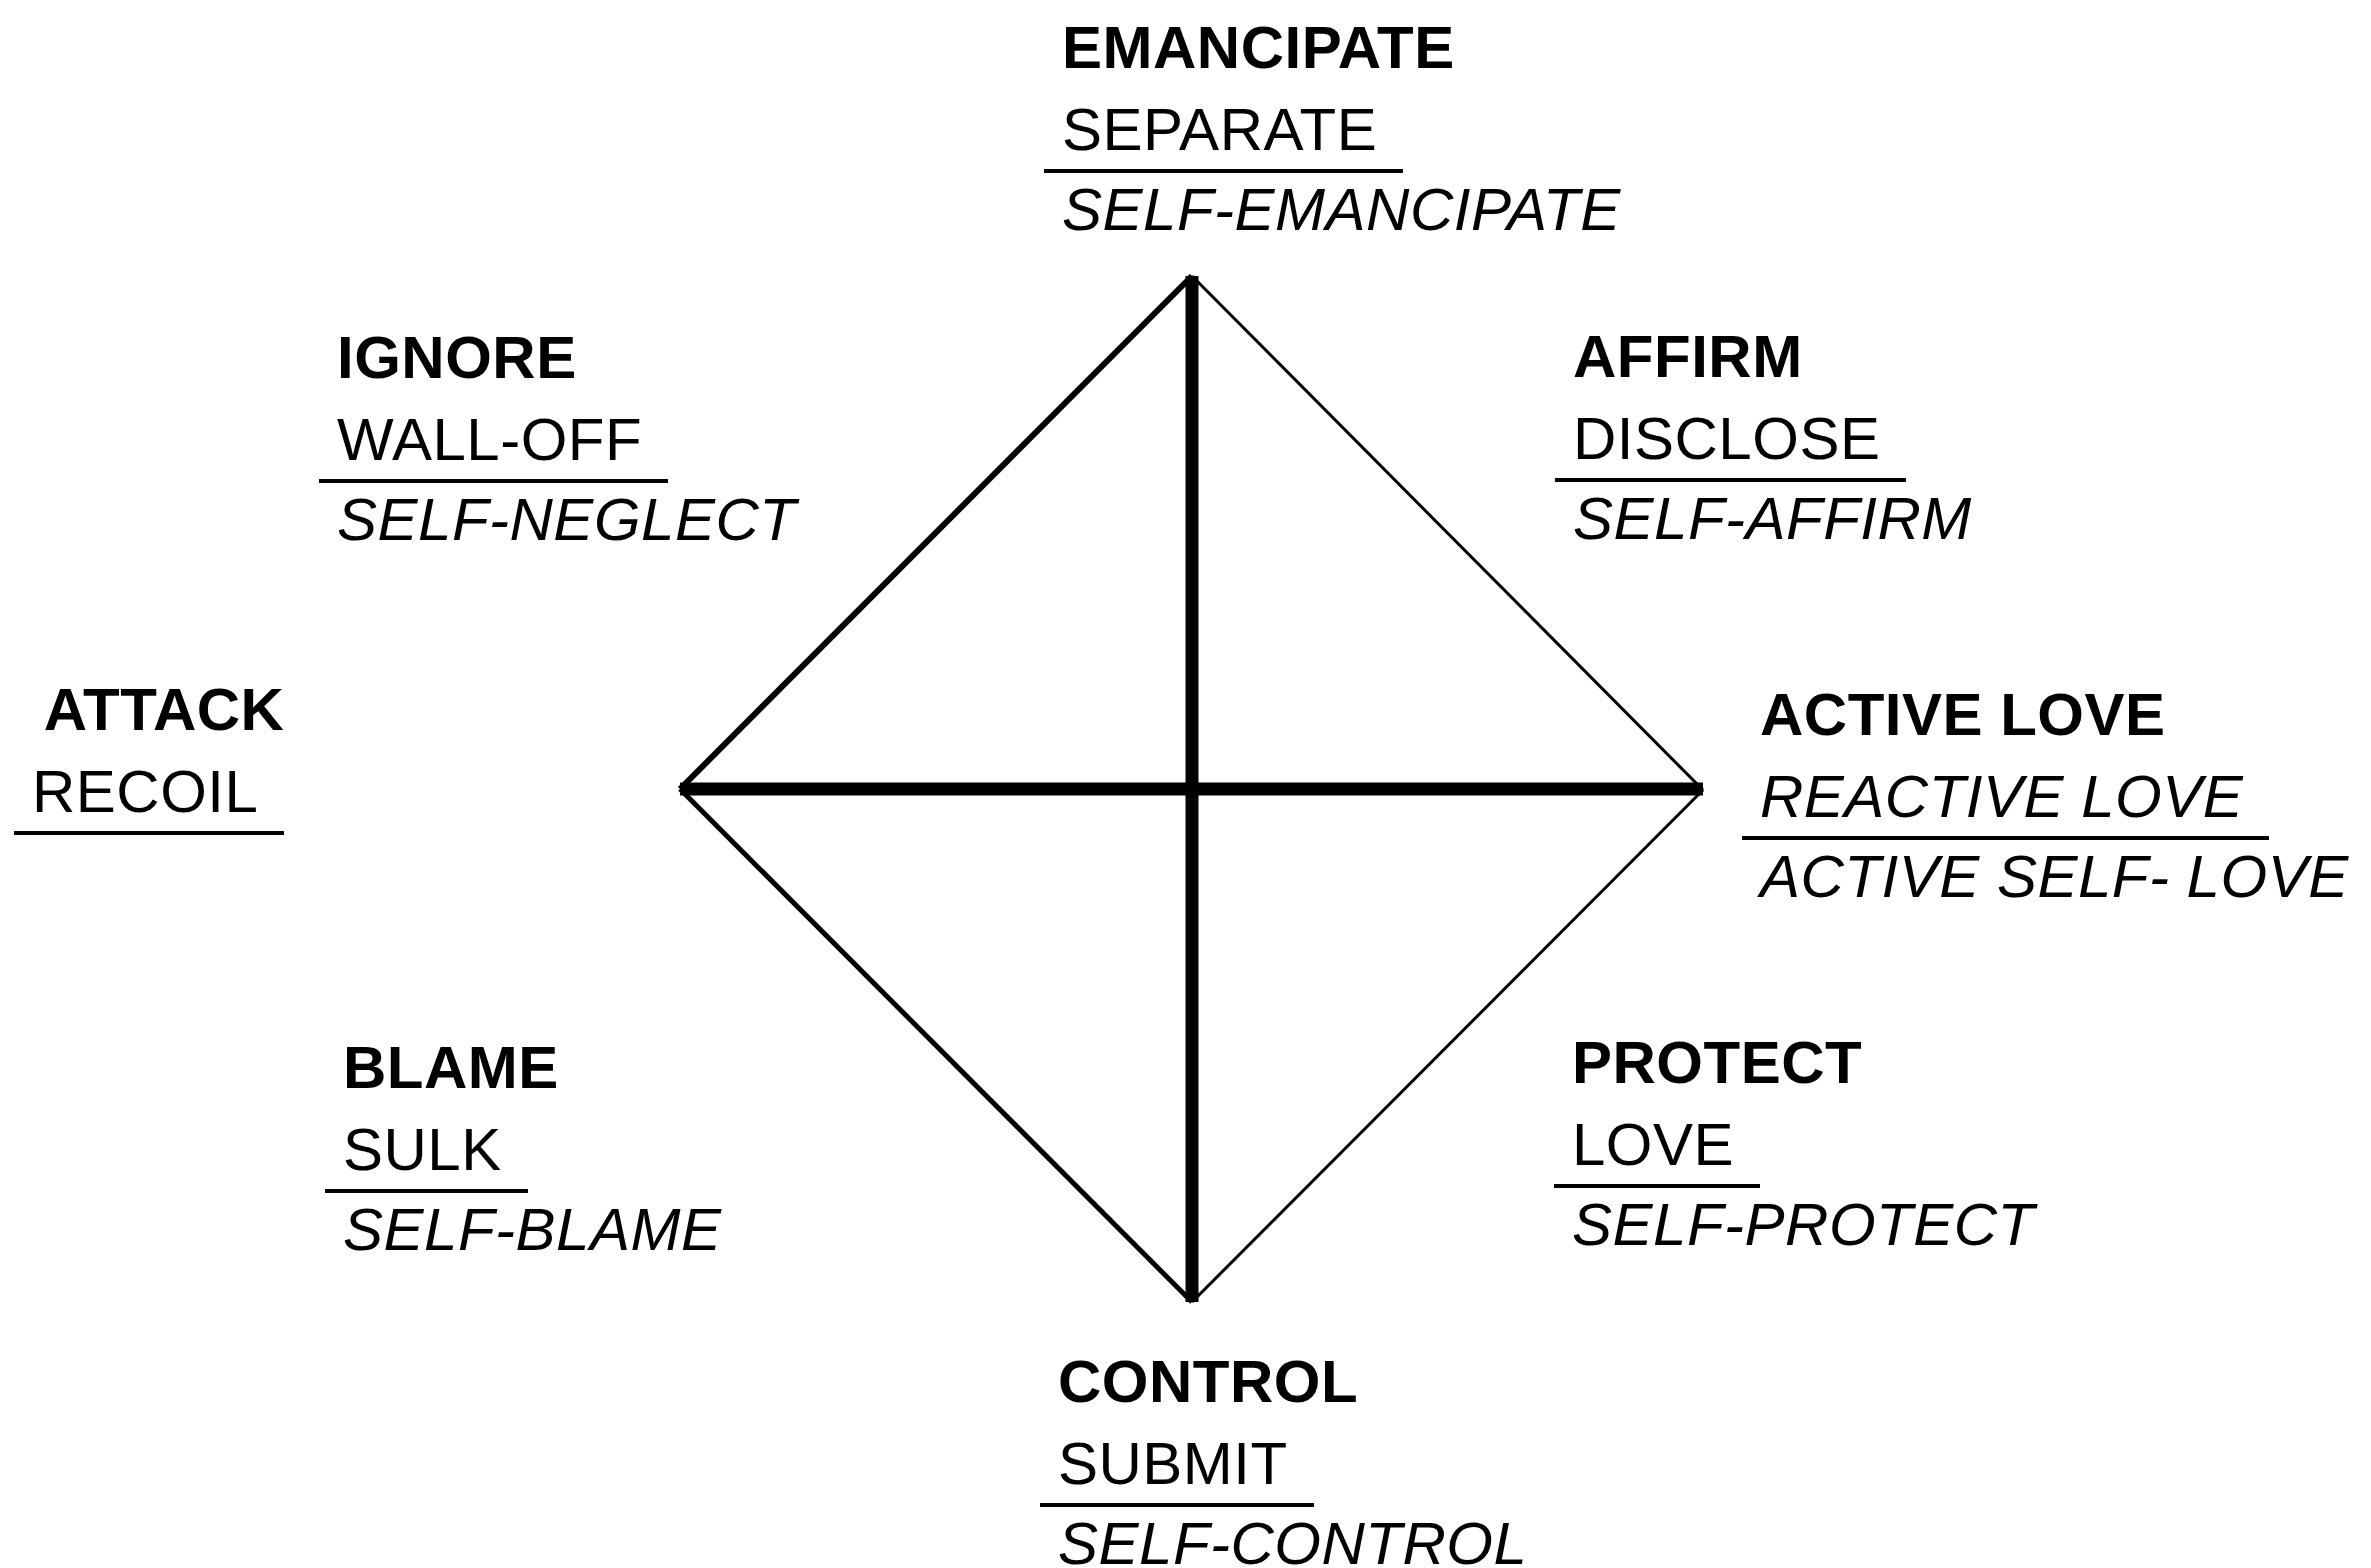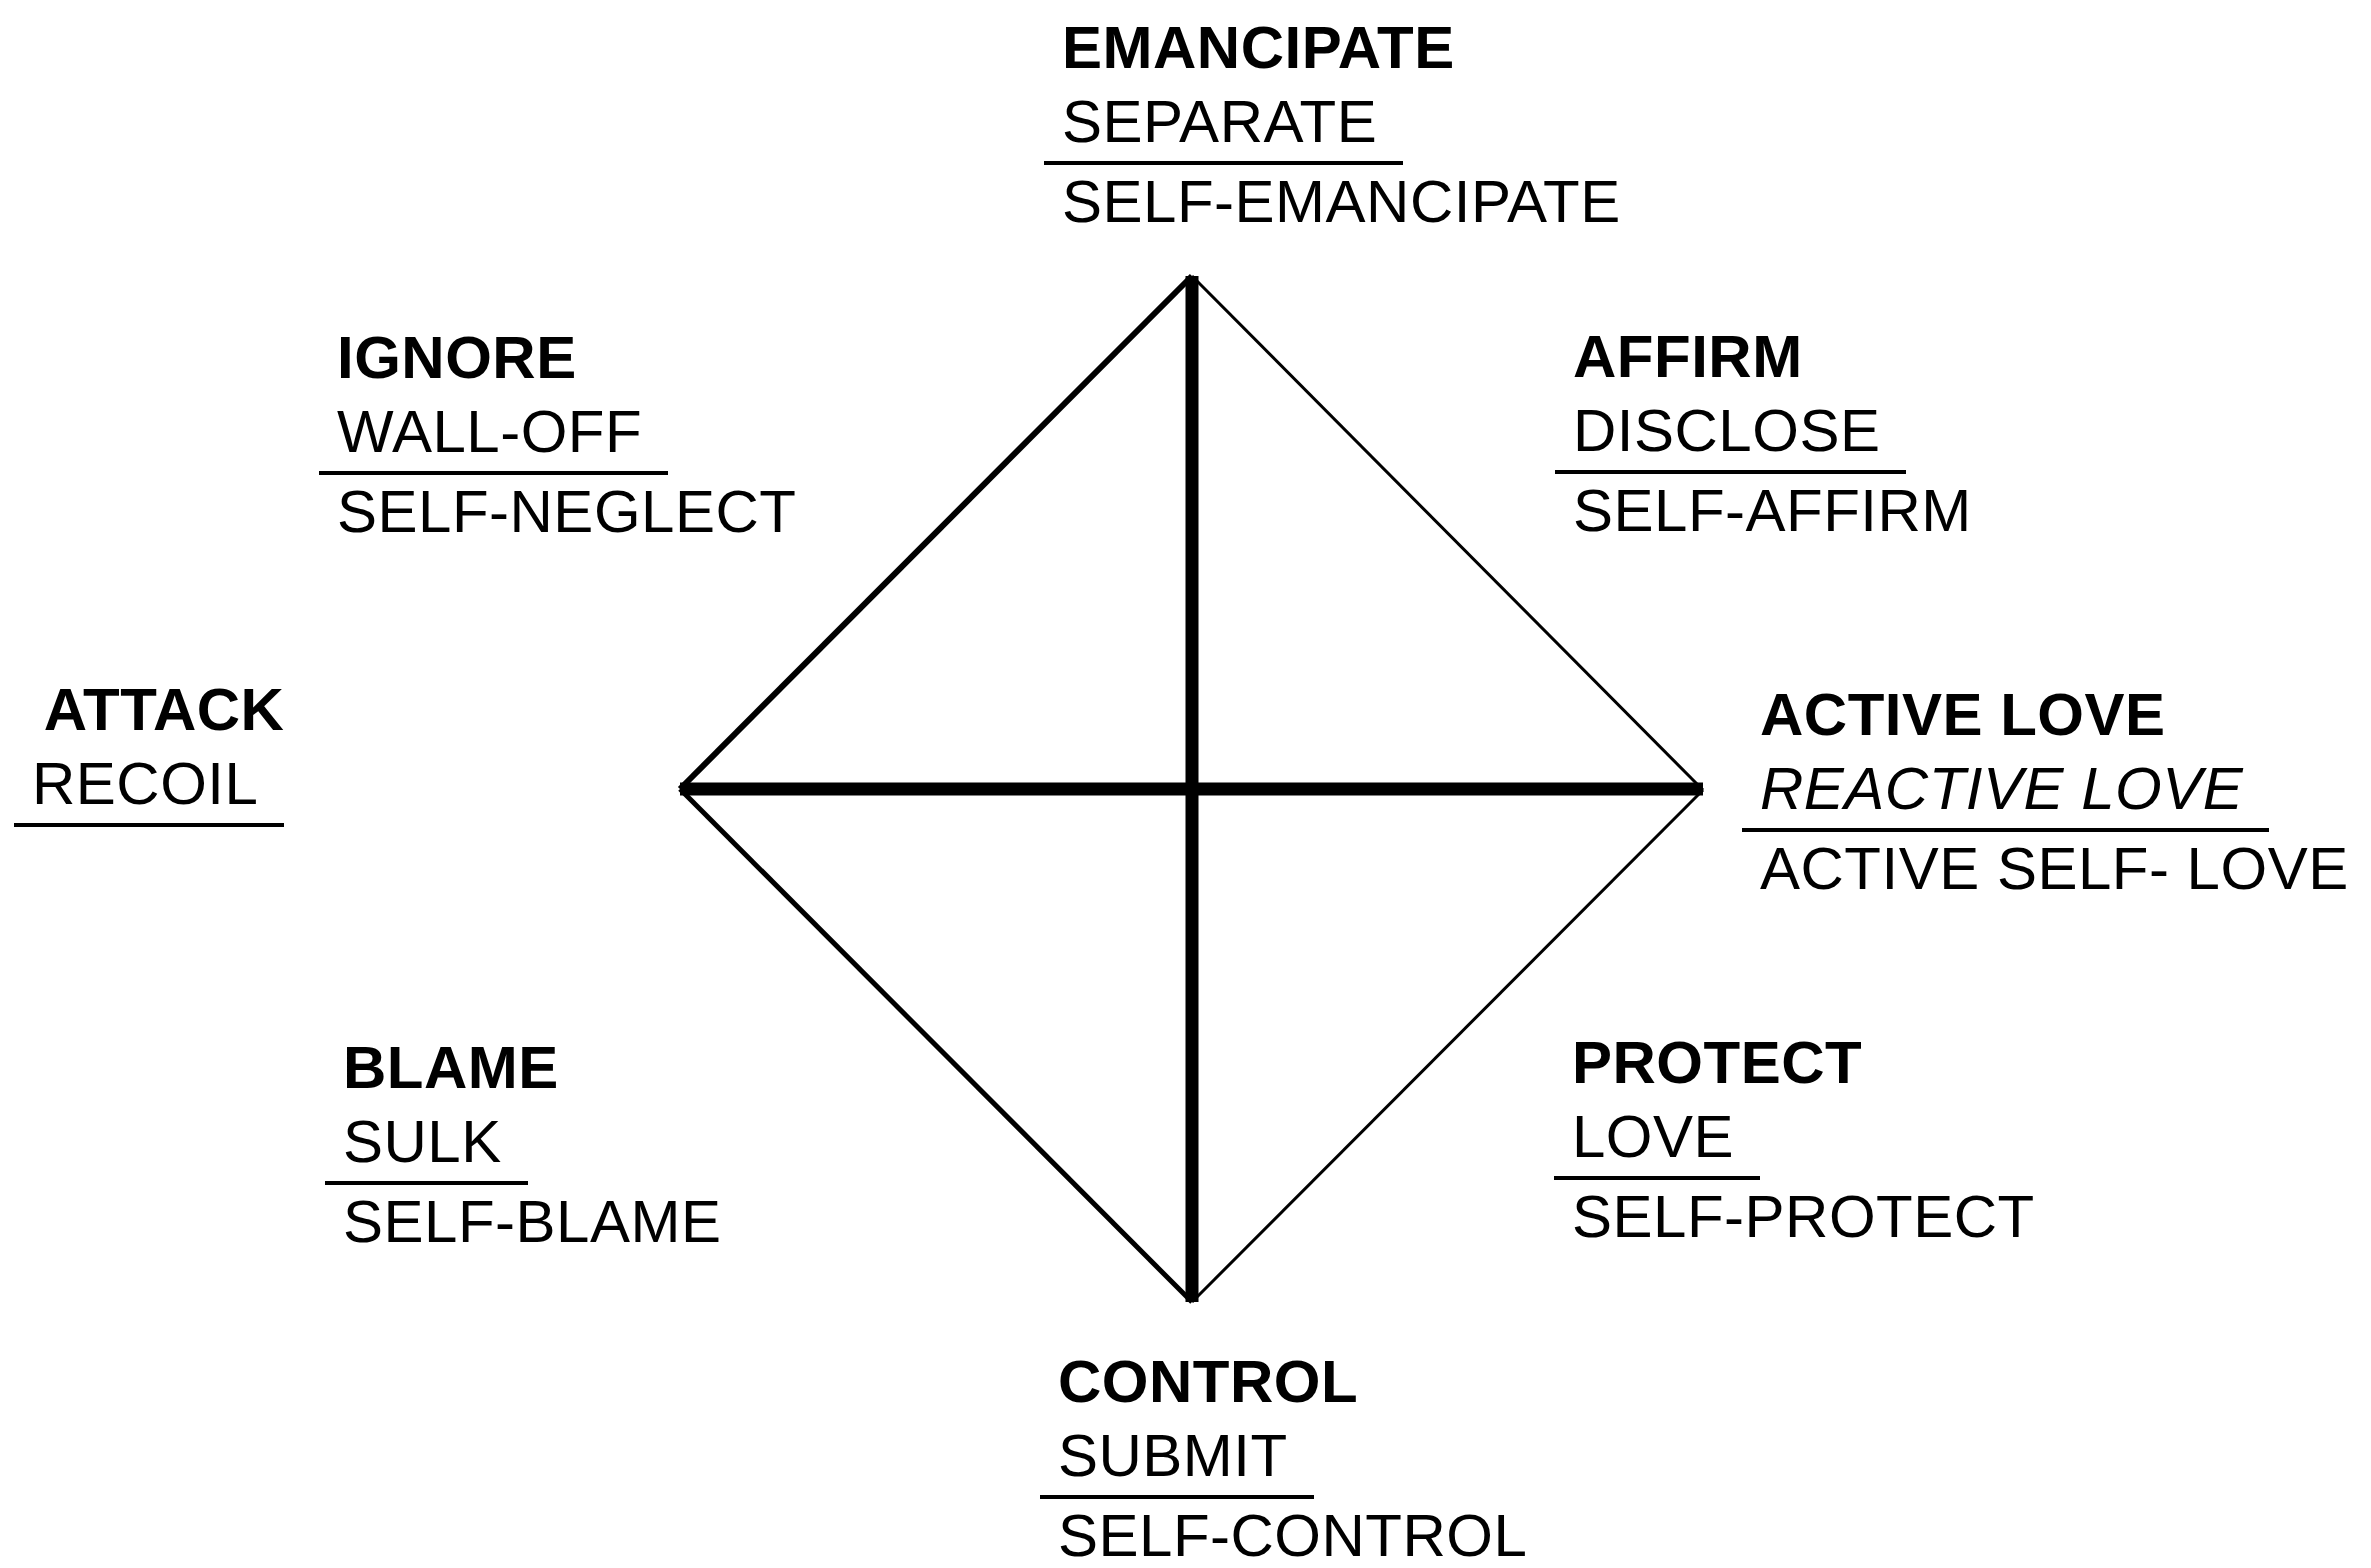--- a/index.html
+++ b/index.html
@@ -15,22 +15,22 @@
   .lines-svg { position: absolute; left: 0; top: 0; width: 2371px; height: 1568px; }
   .lines-svg line { stroke: #000000; }
   .octant {
     position: absolute;
     font-size: 60px;
     line-height: 74px;
     white-space: nowrap;
     letter-spacing: 0.5px;
   }
   .octant .l1 { display: block; font-weight: bold; }
-  .octant .l2 { display: block; }
-  .octant .l3 { display: block; }
+  .octant .l2 { display: block; margin-top: 8px; }
+  .octant .l3 { display: block; font-style: italic; }
   .u {
     display: inline-block;
     border-bottom: 4px solid #000000;
     margin-left: -18px;
     padding: 0 26px 2px 18px;
   }
   .it { font-style: italic; }
 </style>
 </head>
 <body>

